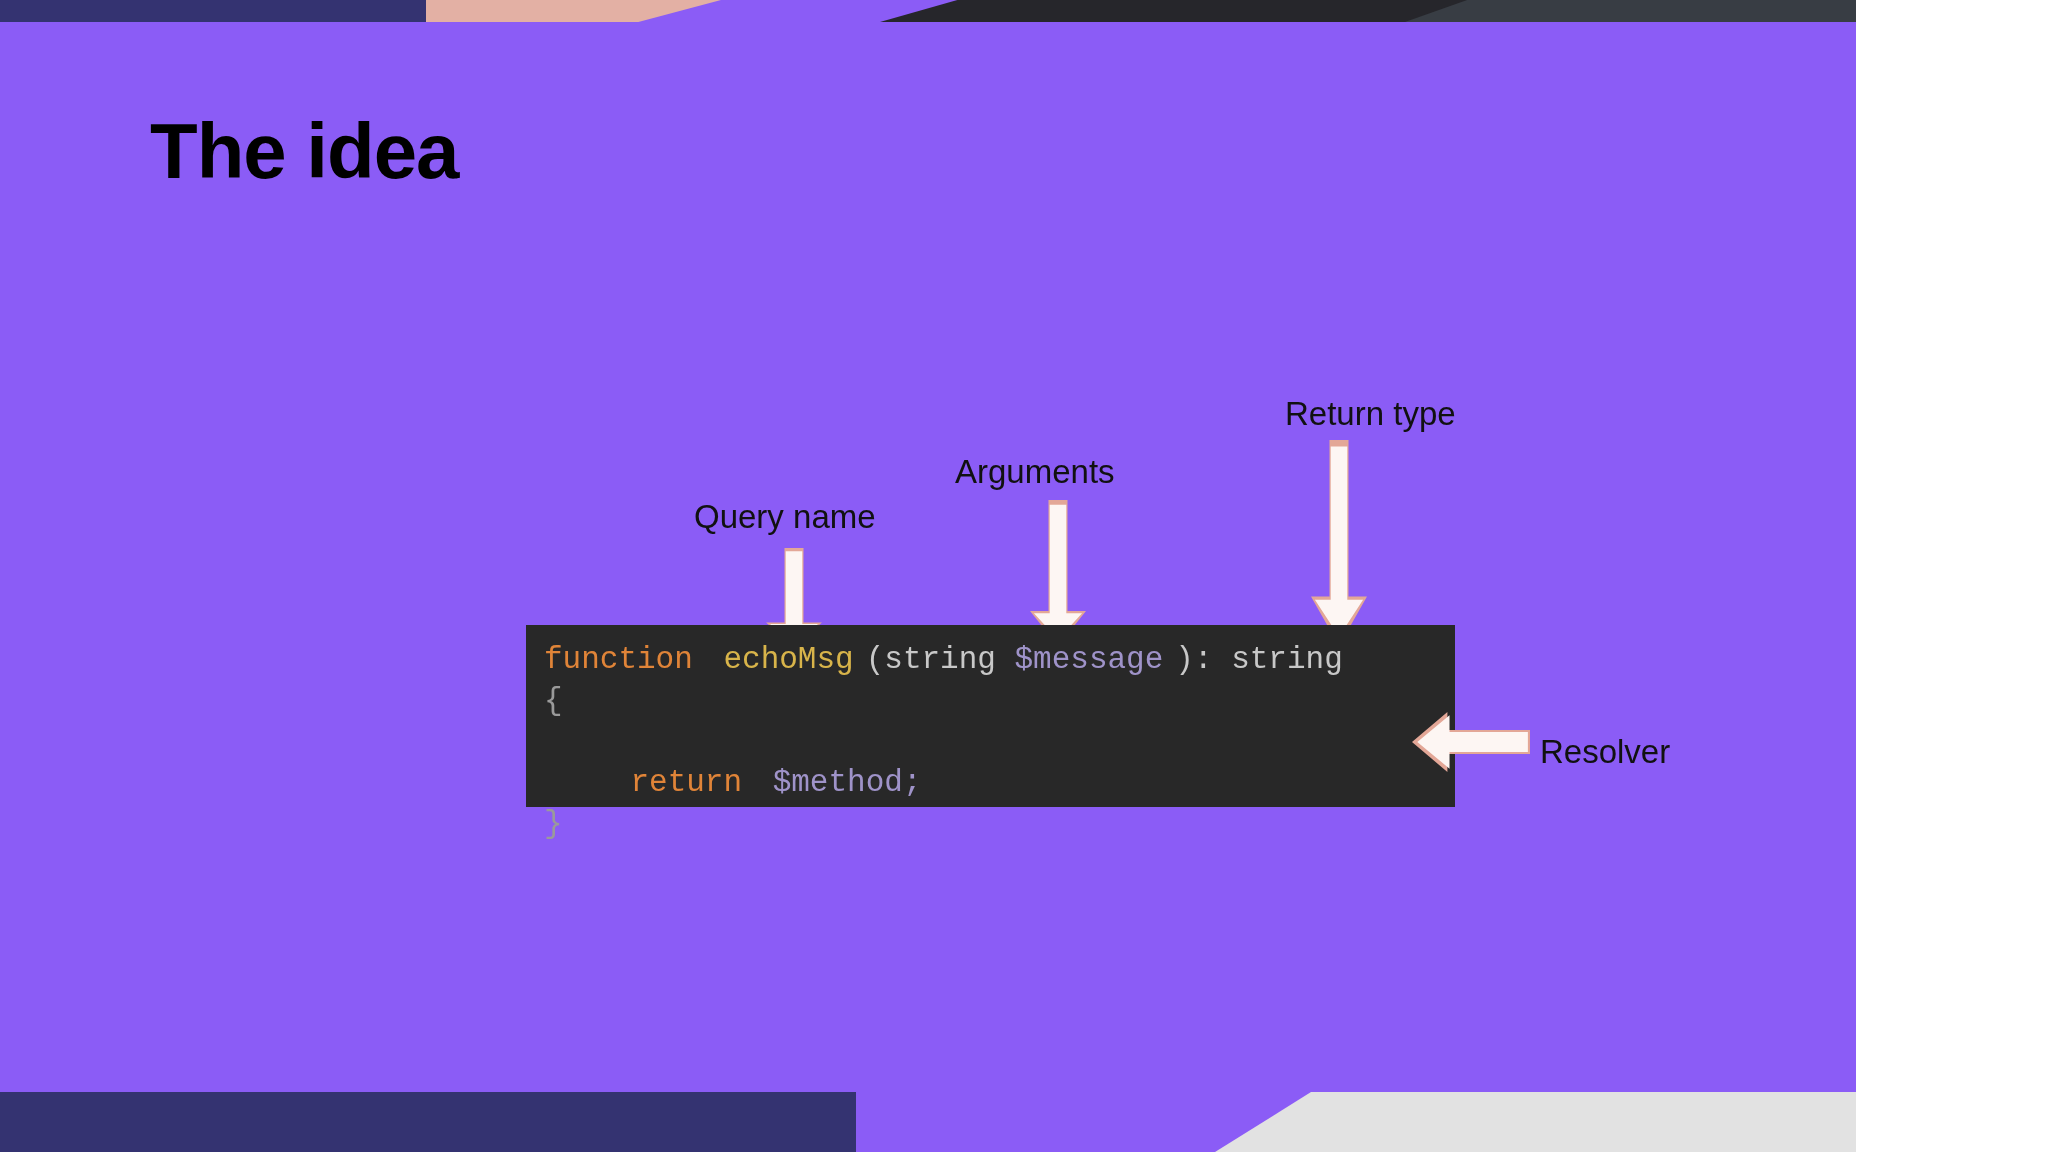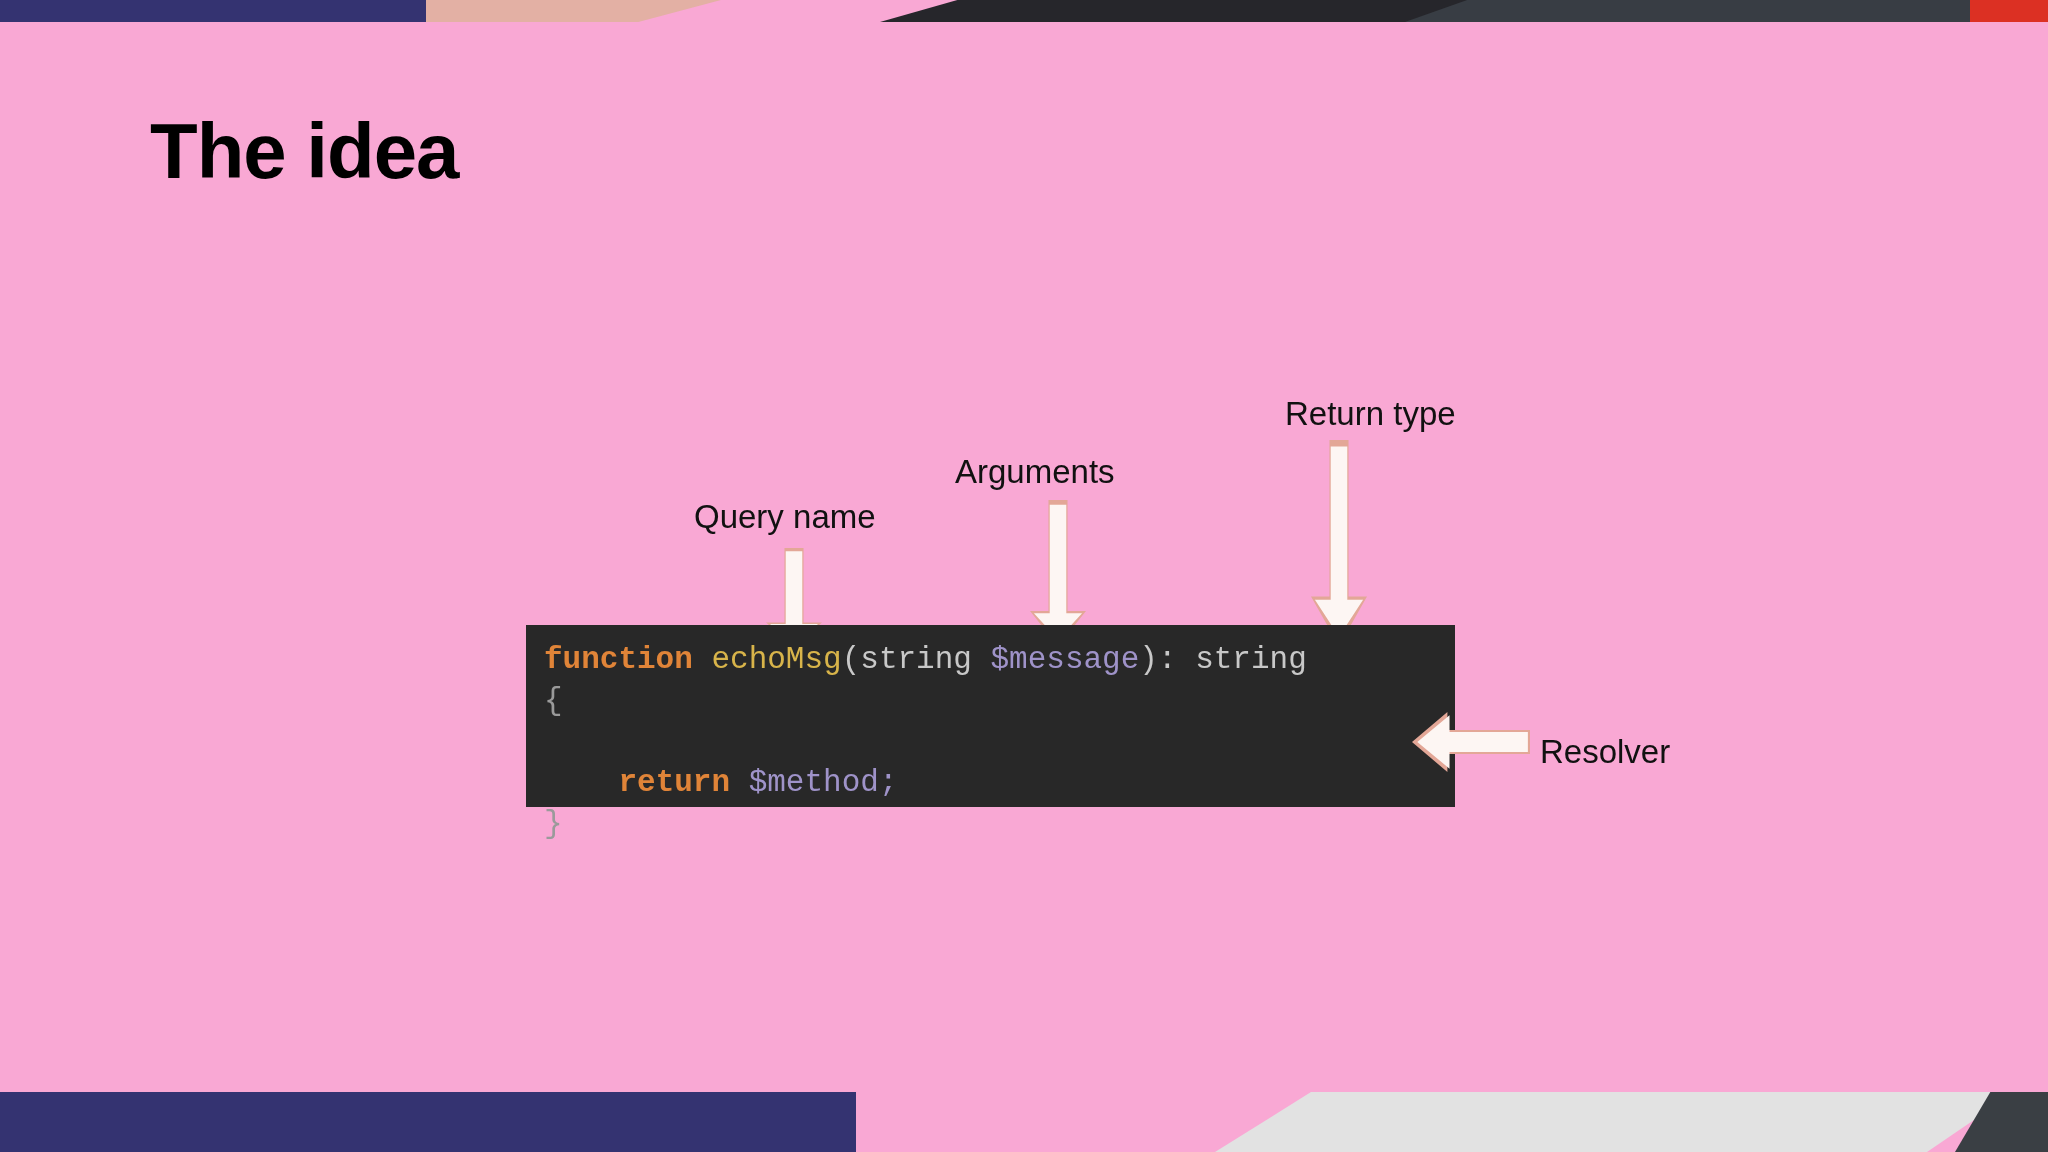--- a/index.html
+++ b/index.html
@@ -5,23 +5,23 @@
   html, body {
     margin: 0;
     padding: 0;
     background: #ffffff;
   }
   body {
     font-family: "Liberation Sans", sans-serif;
   }
   #slide {
     position: relative;
-    width: 2048px;
+    width: 1856px;
     height: 1152px;
-    background: #f9a8d4;
+    background: #8b5cf6;
     overflow: hidden;
   }
 
   
   .deco { position: absolute; }
 
   #deco-top-navy {
     left: 0; top: 0;
     width: 426px; height: 22px;
     background: #343371;
@@ -99,23 +99,23 @@
     height: 182px;
     background: #282828;
     box-sizing: border-box;
     padding: 14px 0 0 18px;
     font-family: "Liberation Mono", "DejaVu Sans Mono", monospace;
     font-size: 31px;
     line-height: 41px;
     white-space: pre;
     z-index: 3;
   }
-  .tok-kw      { color: #e08438; font-weight: bold; text-align: center; }
+  .tok-kw      { color: #e08438; font-weight: normal; text-align: center; }
   .tok-fn      { color: #d8b44a; }
-  .tok-plain   { color: #c8c8c8; }
+  .tok-plain   { color: #c8c8c8; margin-left: 12px; }
   .tok-var     { color: #9f93c9; }
   .tok-punct   { color: #9a9a9a; }
 
   
   .annot-label {
     position: absolute;
     font-size: 33px;
     color: #111111;
     white-space: nowrap;
     line-height: 1;

